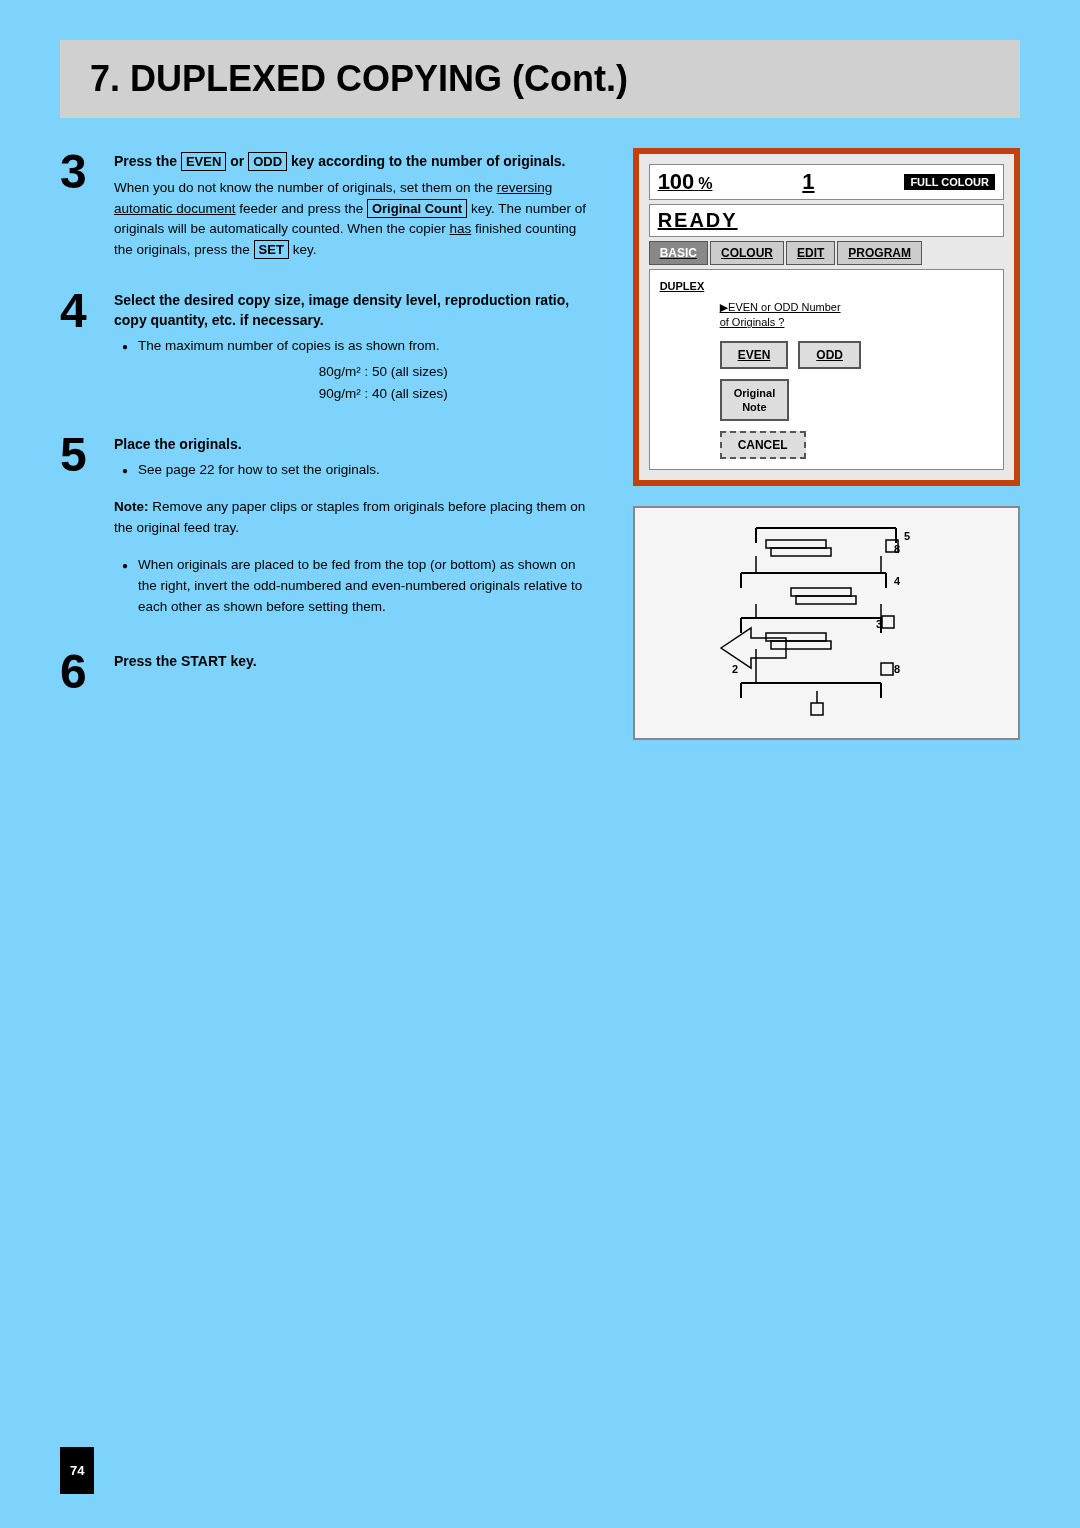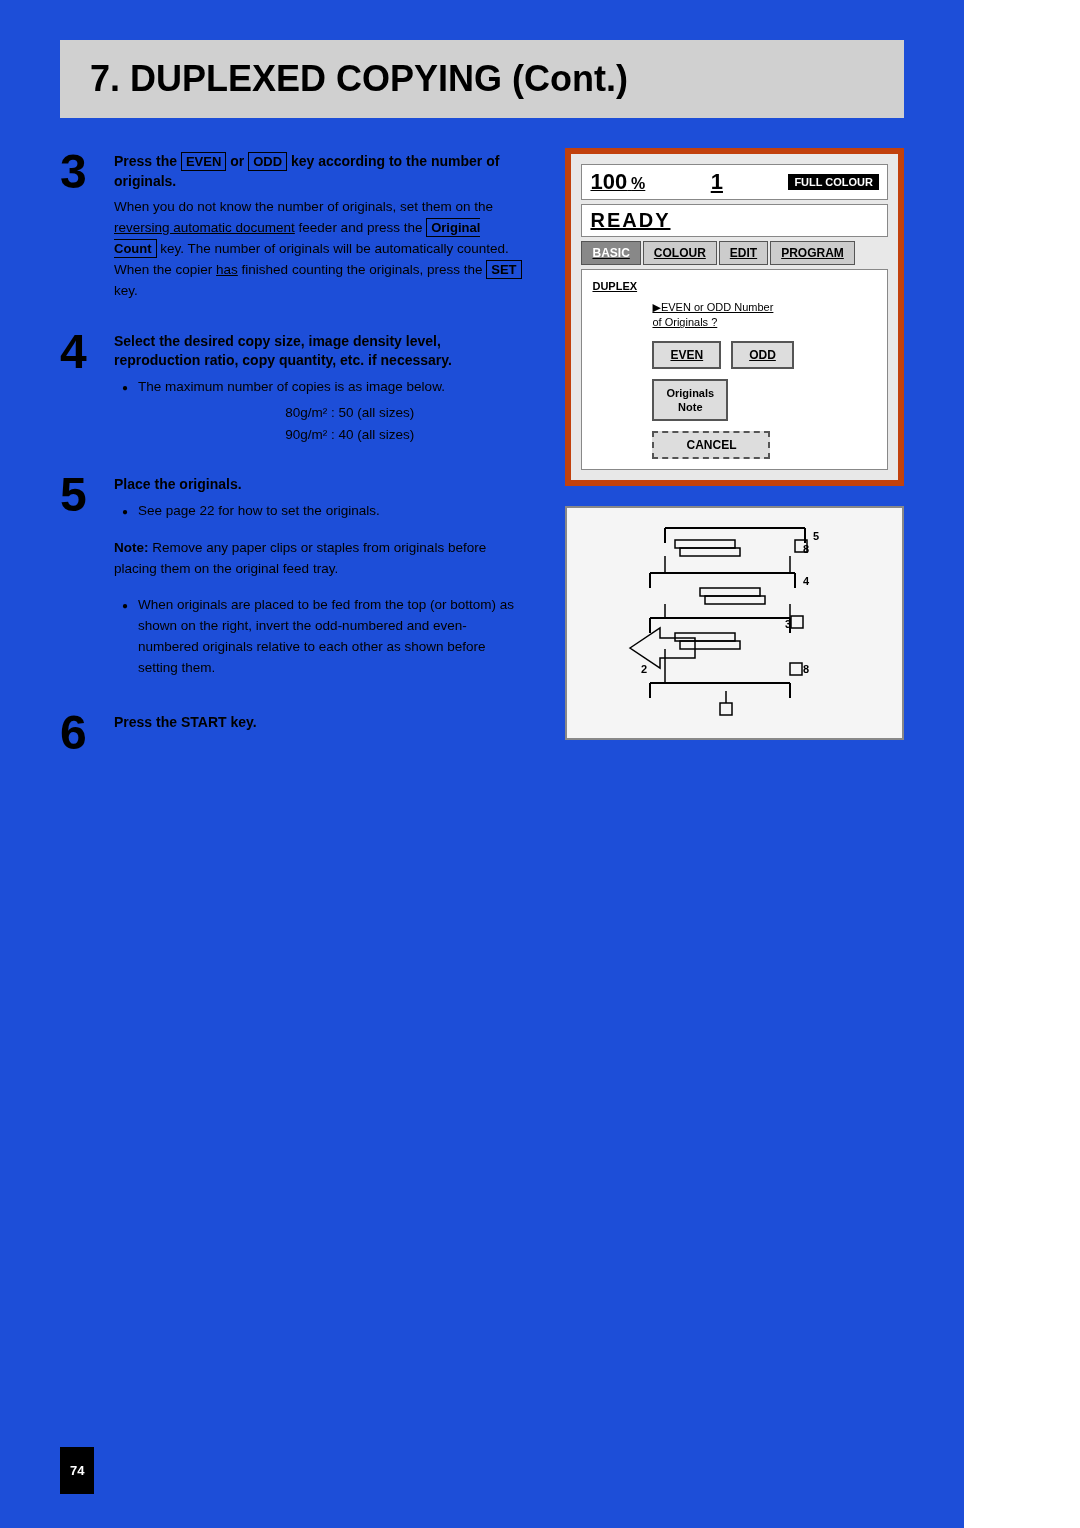--- a/index.html
+++ b/index.html
@@ -7,24 +7,24 @@
       width: 1080px;
       height: 1528px;
       background: #fff;
       font-family: Arial, sans-serif;
       font-size: 14px;
       color: #000;
       overflow: hidden;
     }
 
     .page {
-      width: 964px;
+      width: 1080px;
       min-height: 1528px;
       padding: 40px 60px 60px 60px;
-      background: #1d4ed8;
+      background: #7dd3fc;
     }
 
     
     .page-title-bar {
       background: #d0d0d0;
       padding: 18px 30px;
       margin-bottom: 30px;
     }
     .page-title-bar h1 {
       font-size: 36px;
@@ -247,21 +247,21 @@
       cursor: pointer;
       margin-left: 60px;
       margin-bottom: 10px;
       display: inline-block;
       text-align: center;
       line-height: 1.3;
     }
 
     .ui-cancel-btn {
       border: 2px dashed #555;
-      padding: 5px 32px;
+      padding: 5px 16px;
       font-size: 12px;
       font-weight: bold;
       background: #ddd;
       cursor: pointer;
       margin-left: 60px;
       display: inline-block;
     }
 
     
     .diagram-area {
@@ -314,21 +314,21 @@
         </div>
       </div>
 
       <div class="step">
         <div class="step-number">4</div>
         <div class="step-content">
           <div class="step-title">
             Select the desired copy size, image density level, reproduction ratio, copy quantity, etc. if necessary.
           </div>
           <ul class="bullet-list">
-            <li>The maximum number of copies is as image below.</li>
+            <li>The maximum number of copies is as shown from.</li>
           </ul>
           <div class="indent-text">
             80g/m² : 50 (all sizes)<br>
             90g/m² : 40 (all sizes)
           </div>
         </div>
       </div>
 
       <div class="step">
         <div class="step-number">5</div>
@@ -380,21 +380,21 @@
         <div class="ui-main-area">
           <div class="ui-duplex-label">DUPLEX</div>
           <div class="ui-even-odd-prompt">
             ▶EVEN or ODD Number<br>of Originals ?
           </div>
           <div class="ui-buttons-row">
             <div class="ui-btn">EVEN</div>
             <div class="ui-btn">ODD</div>
           </div>
           <div class="ui-original-count-btn">
-            <span>Originals</span><br>
+            <span>Original</span><br>
             <span>Note</span>
           </div>
           <br>
           <div class="ui-cancel-btn">CANCEL</div>
         </div>
 
       </div>
 
       <div class="diagram-area">
         <svg class="diagram-svg" viewBox="0 0 260 210" xmlns="http://www.w3.org/2000/svg">

